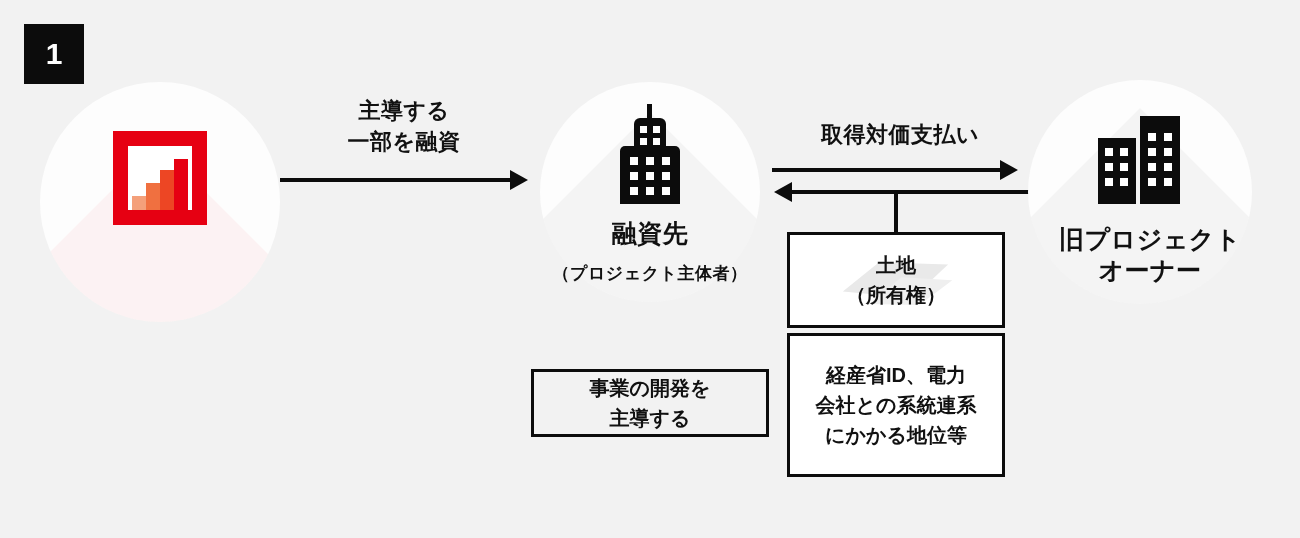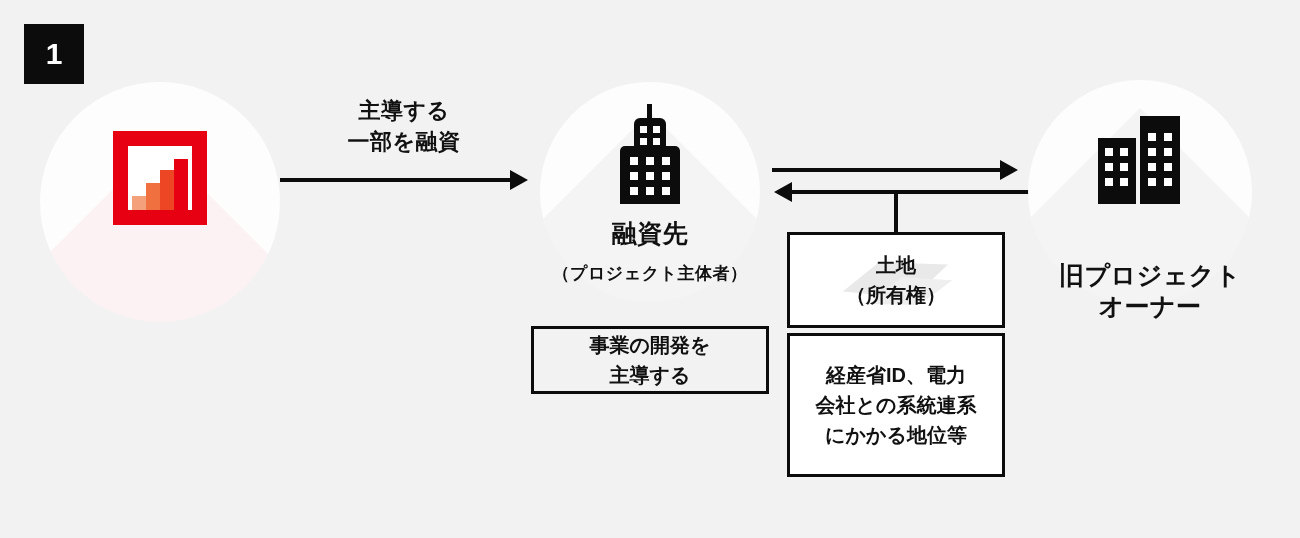--- a/index.html
+++ b/index.html
@@ -151,21 +151,21 @@
     display: flex;
     align-items: center;
     justify-content: center;
     text-align: center;
     font-weight: bold;
     color: #111111;
     white-space: pre-line;
     line-height: 1.5;
     overflow: hidden;
   }
-  .note-box.plain { background: transparent; font-size: 20px; }
+  .note-box.plain { background: transparent; font-size: 20px; margin-top: 43px; }
   .note-box.solid { background: #ffffff; font-size: 20px; }
   .note-box .note-text { position: relative; z-index: 2; }
 
   .land-watermark {
     position: absolute;
     left: 50%;
     top: 52%;
     width: 120px;
     height: 56px;
     transform: translate(-50%, -50%) rotate(-8deg);
@@ -231,20 +231,21 @@
 
     <div class="actor-label main" style="left:530px; top:218px; width:240px;">融資先</div>
     <div class="actor-label sub" style="left:520px; top:264px; width:260px;">（プロジェクト主体者）</div>
   </div>
 
   <div class="note-box plain" style="left:531px; top:326px; width:238px; height:68px;">
     <span class="note-text">事業の開発を
 主導する</span>
   </div>
 
+  <div class="arrow-caption" style="left:770px; top:120px; width:260px;">取得対価支払い</div>
 
   <div class="arrow-line" style="left:772px; top:168px; width:230px;"></div>
   <div class="arrow-head right" style="left:1000px; top:160px;"></div>
 
   <div class="arrow-line" style="left:792px; top:190px; width:238px;"></div>
   <div class="arrow-head left" style="left:774px; top:182px;"></div>
 
   <div class="vline" style="left:894px; top:192px; height:42px;"></div>
 
   <div class="note-box solid" style="left:787px; top:333px; width:218px; height:144px;">
@@ -281,17 +282,17 @@
       <div class="bwin" style="left:50px; top:17px; width:8px; height:8px;"></div>
       <div class="bwin" style="left:66px; top:17px; width:8px; height:8px;"></div>
       <div class="bwin" style="left:50px; top:32px; width:8px; height:8px;"></div>
       <div class="bwin" style="left:66px; top:32px; width:8px; height:8px;"></div>
       <div class="bwin" style="left:50px; top:47px; width:8px; height:8px;"></div>
       <div class="bwin" style="left:66px; top:47px; width:8px; height:8px;"></div>
       <div class="bwin" style="left:50px; top:62px; width:8px; height:8px;"></div>
       <div class="bwin" style="left:66px; top:62px; width:8px; height:8px;"></div>
     </div>
 
-    <div class="actor-label main" style="left:1020px; top:224px; width:260px;margin-top:36px;">旧プロジェクト
+    <div class="actor-label main" style="left:1020px; top:224px; width:260px;">旧プロジェクト
 オーナー</div>
   </div>
 
 </div>
 
 </body></html>

